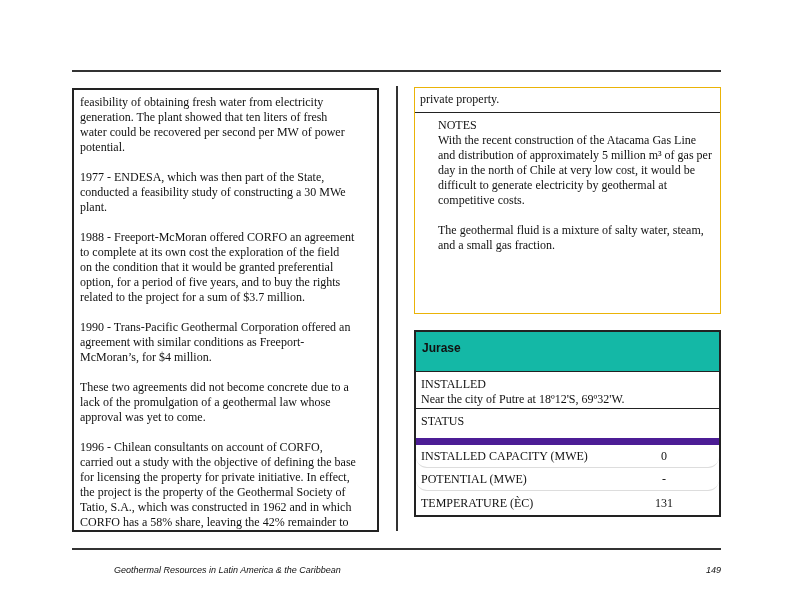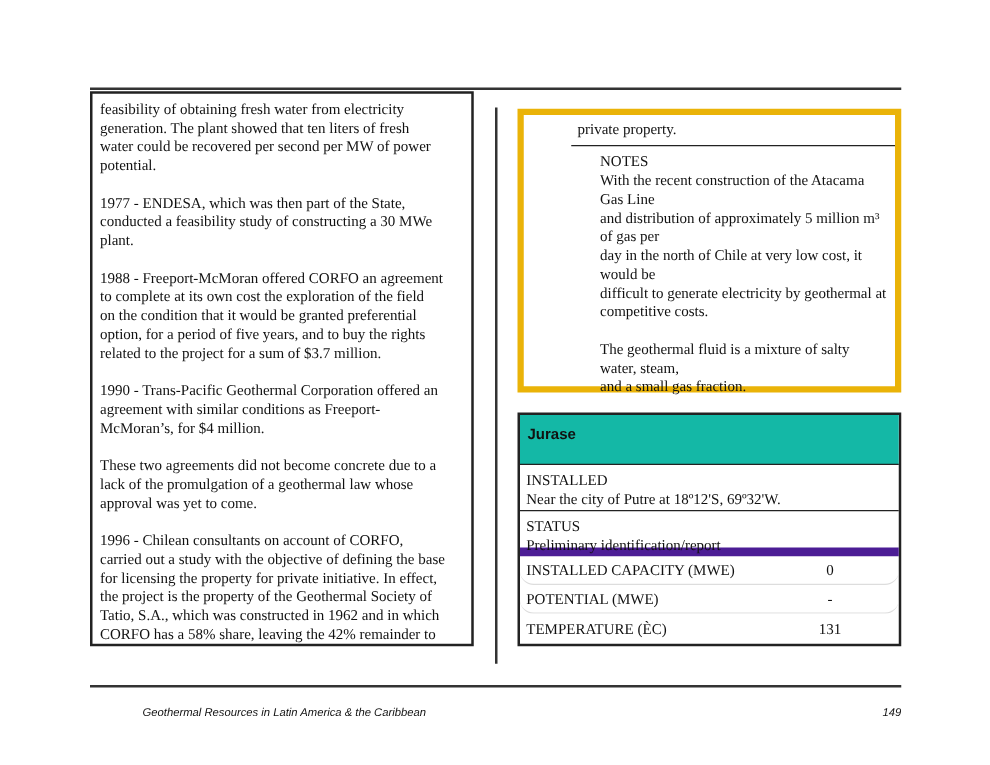--- a/index.html
+++ b/index.html
@@ -6,26 +6,26 @@
   body {
     width: 792px; height: 612px; background: #ffffff; position: relative; overflow: hidden;
     font-family: "Liberation Serif", serif; color: #111;
   }
   .rule { position: absolute; background: #333; }
   .top-rule { left: 72px; top: 70px; width: 649px; height: 2px; }
   .bottom-rule { left: 72px; top: 548px; width: 649px; height: 2px; }
   .center-rule { left: 396px; top: 86px; width: 2px; height: 445px; background: #333; }
 
   .box { position: absolute; border: 1px solid #222; box-sizing: border-box; background: #fff; }
-  .left-box { left: 72px; top: 73px; width: 307px; height: 444px; border-width: 2px; padding: 5px 6px; }
+  .left-box { left: 72px; top: 88px; width: 307px; height: 444px; border-width: 2px; padding: 5px 6px; }
   .para { font-size: 12px; line-height: 15px; margin: 0 0 15px 0; white-space: pre-line; }
   .para:last-child { margin-bottom: 0; }
 
   .right-top { position: absolute; left: 414px; top: 87px; width: 307px; height: 227px;
-    border: 5px solid #eab308; box-sizing: border-box; padding-left: 38px; }
+    border: 1px solid #eab308; box-sizing: border-box; }
   .rt-row1 { height: 25px; border-bottom: 1px solid #222; padding: 4px 5px 0 5px; box-sizing: border-box;
     font-size: 12px; line-height: 15px; }
   .rt-notes { padding: 5px 5px 0 5px; font-size: 12px; line-height: 15px; margin-left: 18px; }
   .rt-notes .para { margin-bottom: 15px; }
 
   .table { position: absolute; left: 414px; top: 330px; width: 307px; border: 2px solid #222; box-sizing: border-box; }
   .t-head { background: #14b8a6; height: 40px; border-bottom: 1px solid #222; box-sizing: border-box; padding: 6px 6px; }
   .t-head span { font-family: "Liberation Sans", sans-serif; font-weight: bold; font-size: 12px; }
   .t-block { border-bottom: 1px solid #222; padding: 5px 5px 4px 5px; font-size: 12px; line-height: 15px; }
   .t-block.loc { height: 37px; box-sizing: border-box; }
@@ -88,21 +88,20 @@
 <div class="table">
   <div class="t-head">
     <span>Jurase</span>
   </div>
   <div class="t-block loc">
     <div>INSTALLED</div>
     <div>Near the city of Putre at 18º12'S, 69º32'W.</div>
   </div>
   <div class="t-block status">
     <div>STATUS</div>
-    <div>Preliminary identification/report</div>
   </div>
   <div class="t-row">
     <span class="label">INSTALLED CAPACITY (MWE)</span>
     <span class="val">0</span>
   </div>
   <div class="t-row">
     <span class="label">POTENTIAL (MWE)</span>
     <span class="val">-</span>
   </div>
   <div class="t-row">

